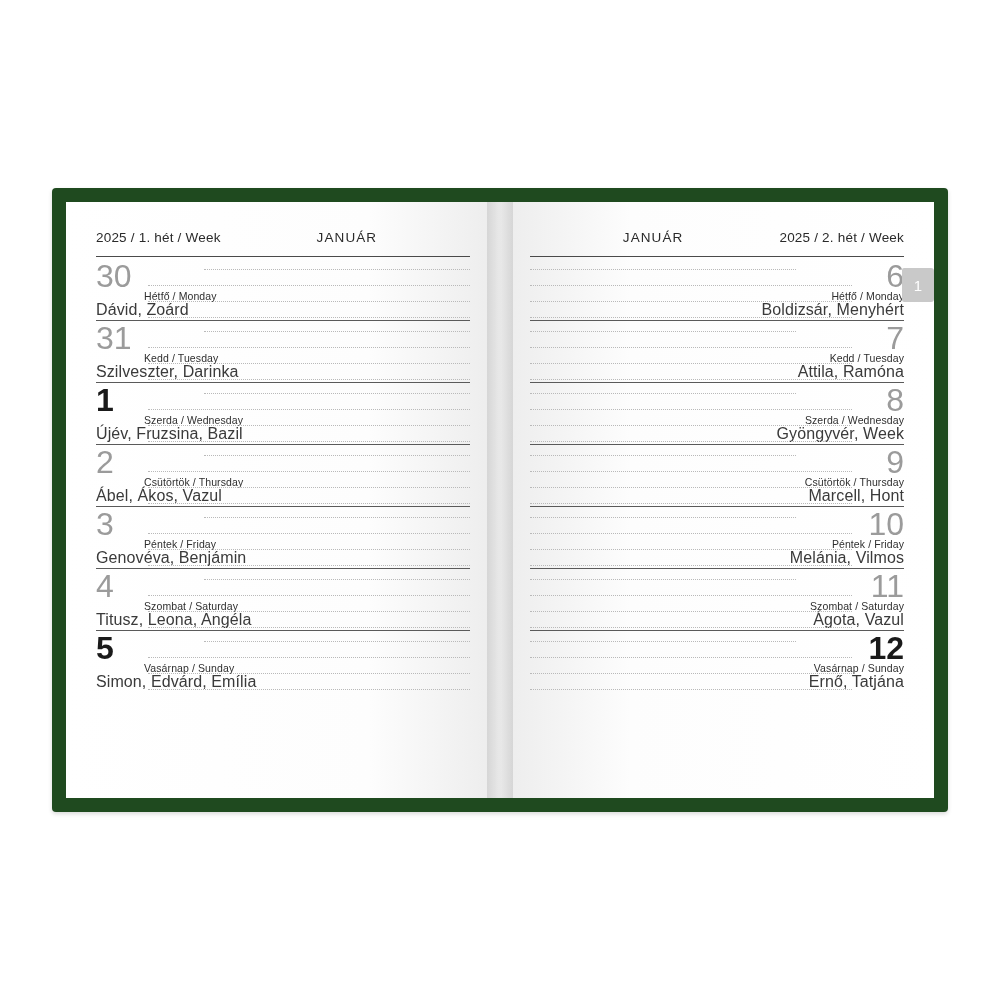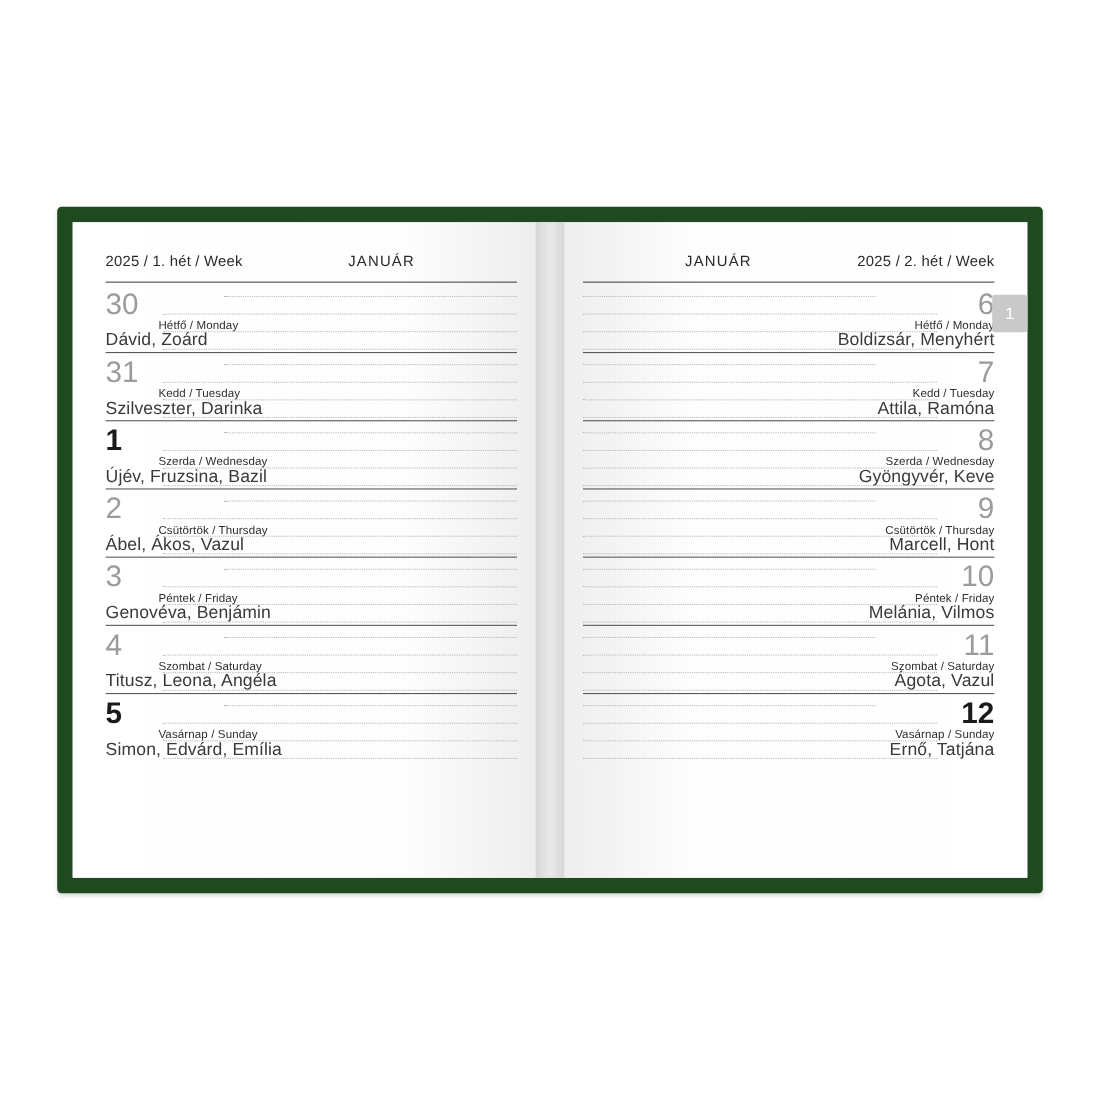--- a/index.html
+++ b/index.html
@@ -121,21 +121,21 @@
     position: relative;
     border-bottom: 1px solid #5a5a5a;
     padding-top: 3px;
     padding-bottom: 4px;
     min-height: 62px;
     box-sizing: border-box;
   }
   .day:last-child { border-bottom: none; }
 
   .daynum {
-    font-size: 27px;
+    font-size: 32px;
     line-height: 28px;
     color: #9b9b9b;
     font-weight: 400;
   }
   .day.bold .daynum {
     color: #1a1a1a;
     font-weight: 700;
   }
   .page.right .daynum { text-align: right; }
 
@@ -323,21 +323,21 @@
 
         <div class="day">
           <div class="dotlines">
             <div class="dotline line-r1 short"></div>
             <div class="dotline line-r2"></div>
             <div class="dotline line-r3"></div>
             <div class="dotline line-r4"></div>
           </div>
           <div class="daynum">8</div>
           <div class="dayname">Szerda / Wednesday</div>
-          <div class="names">Gyöngyvér, Keve</div>
+          <div class="names">Gyöngyvér, Week</div>
         </div>
 
         <div class="day">
           <div class="dotlines">
             <div class="dotline line-r1 short"></div>
             <div class="dotline line-r2"></div>
             <div class="dotline line-r3"></div>
             <div class="dotline line-r4"></div>
           </div>
           <div class="daynum">9</div>

